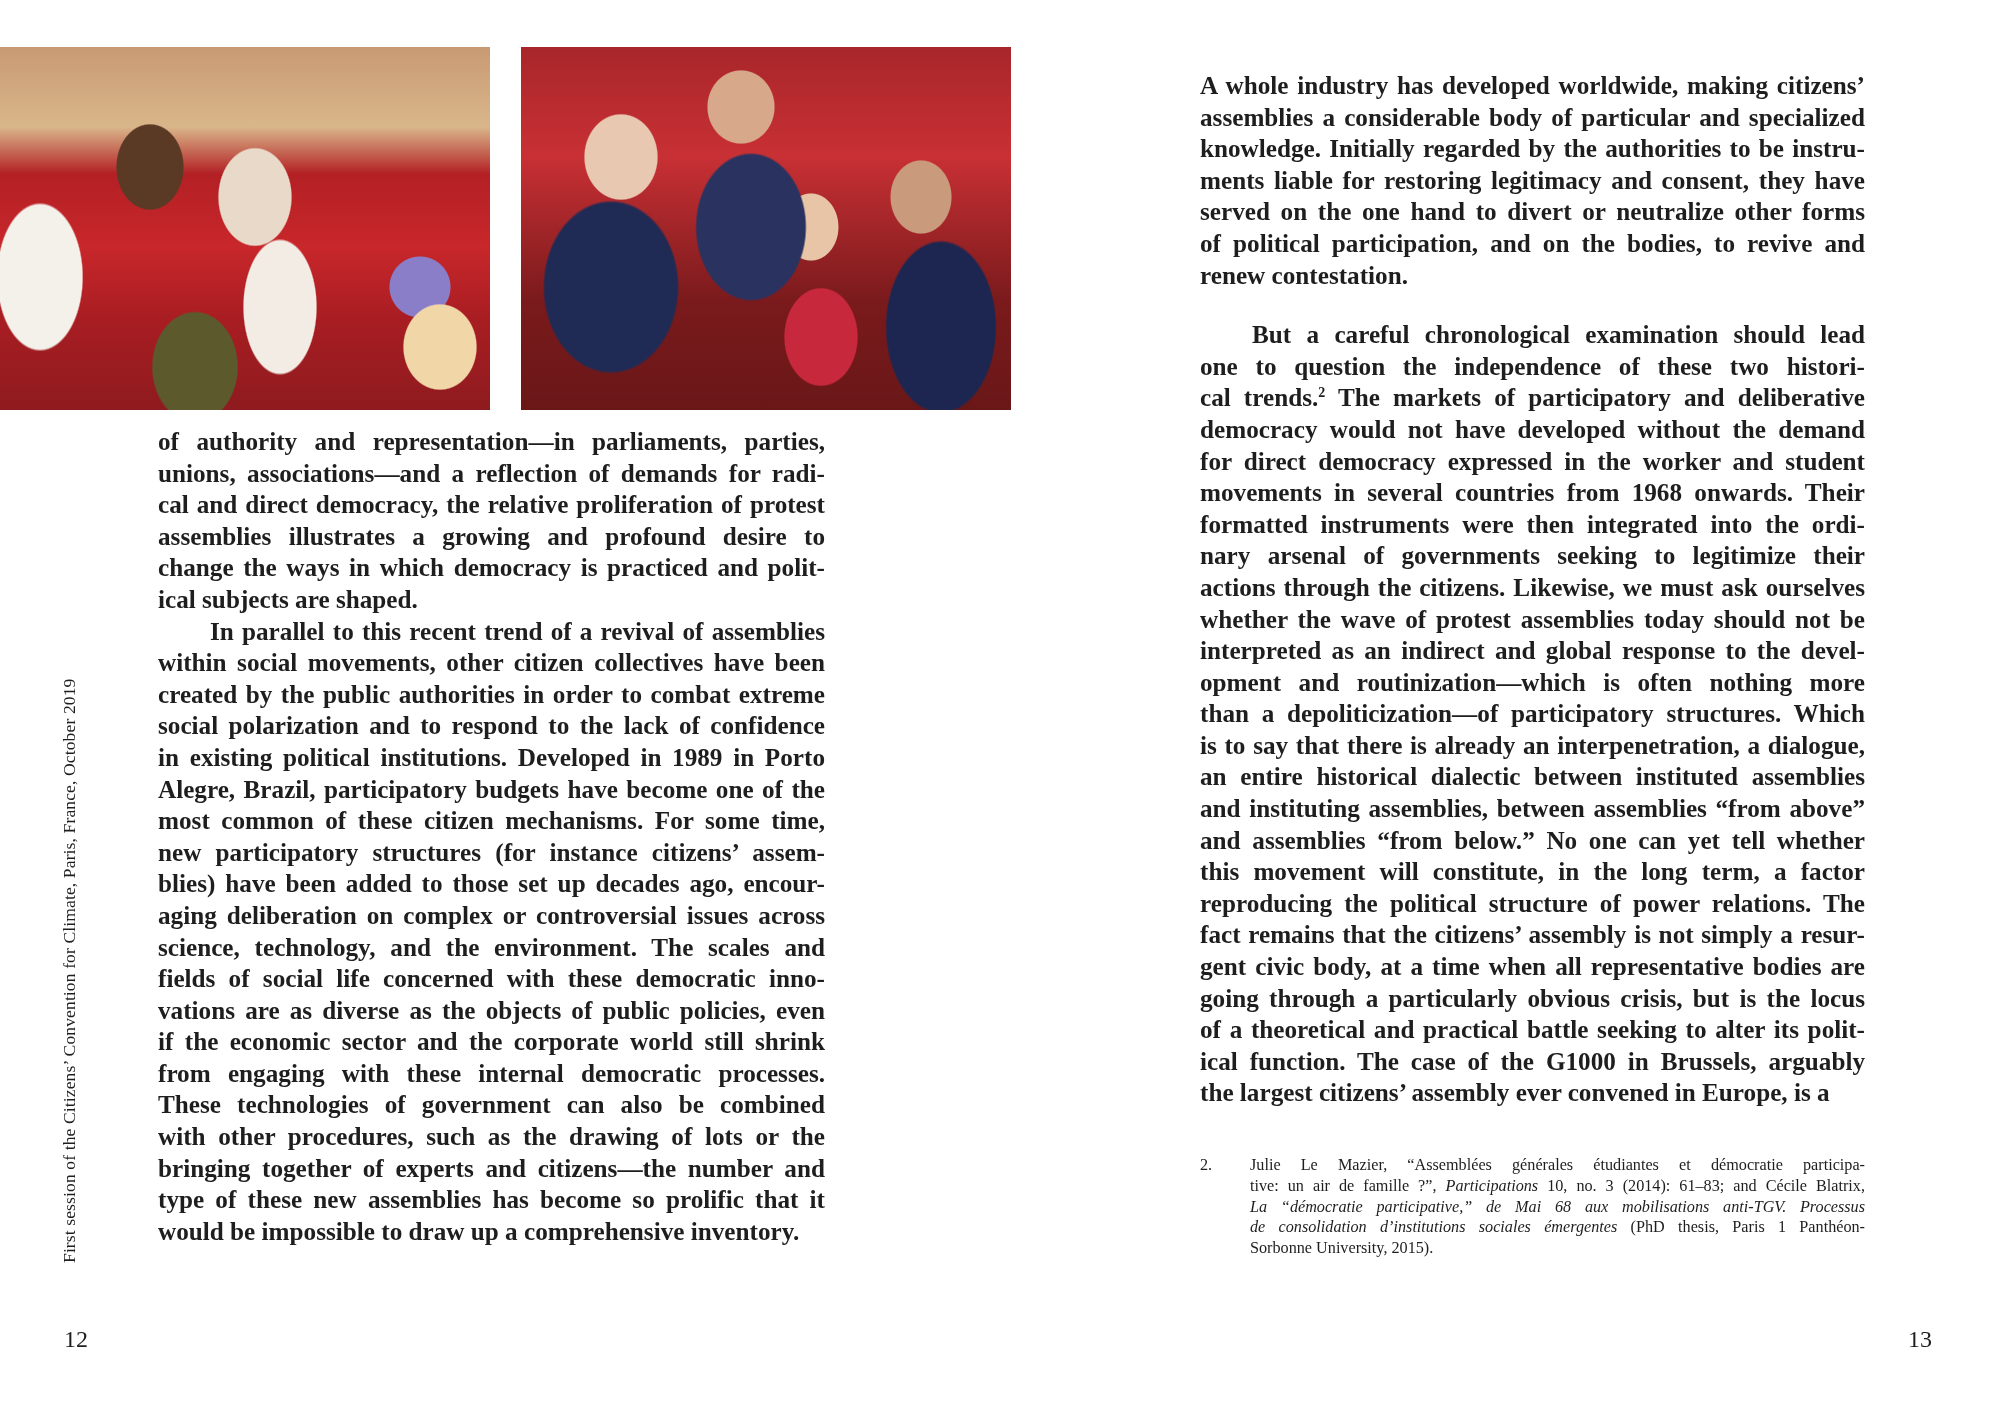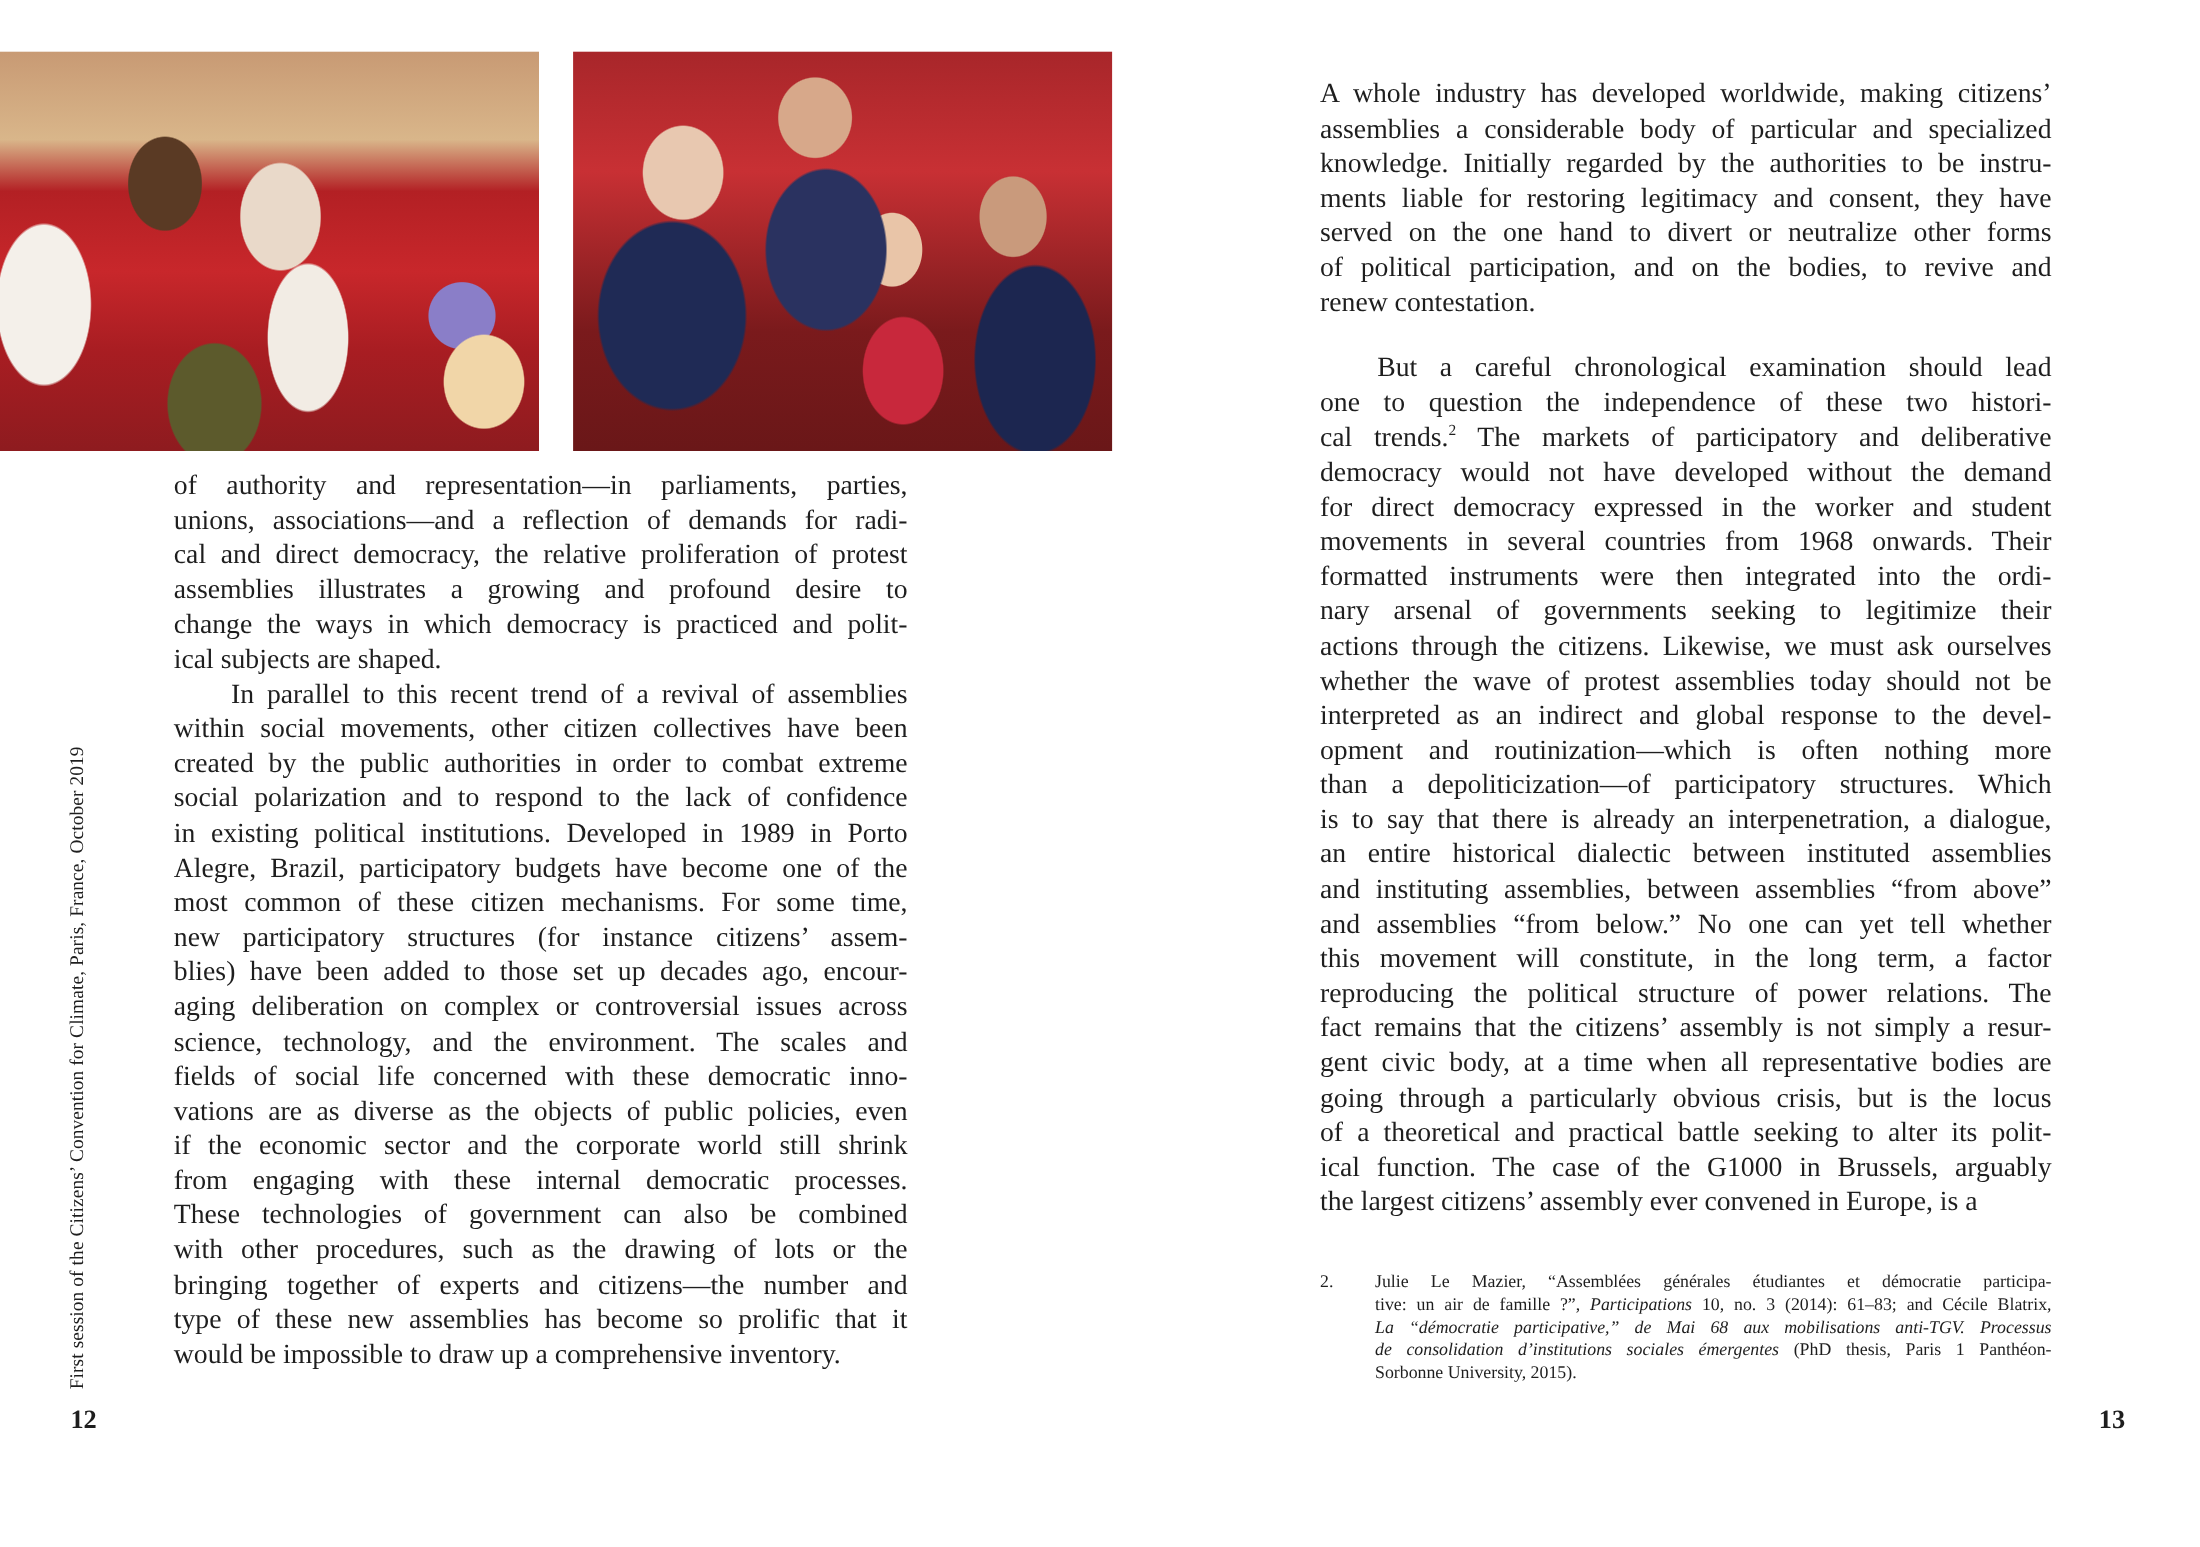--- a/index.html
+++ b/index.html
@@ -23,32 +23,32 @@
       radial-gradient(ellipse 110px 140px at 90px 240px,#1f2a55 0 60%,transparent 62%),
       radial-gradient(ellipse 90px 120px at 230px 180px,#2a3260 0 60%,transparent 62%),
       radial-gradient(ellipse 45px 55px at 290px 180px,#e9c5a8 0 60%,transparent 62%),
       radial-gradient(ellipse 60px 80px at 300px 290px,#c8283c 0 60%,transparent 62%),
       radial-gradient(ellipse 50px 60px at 400px 150px,#c99a7c 0 60%,transparent 62%),
       radial-gradient(ellipse 90px 140px at 420px 280px,#1c2650 0 60%,transparent 62%),
       linear-gradient(180deg,#a8262a 0%,#c83034 30%,#7a1a1c 70%,#6a1718 100%);}
   .col{position:absolute;font-size:25.2px;line-height:31.6px;text-align:justify;}
   #col-left{left:158px;top:426px;width:667px;}
   #col-right{left:1200px;top:70px;width:665px;}
-  .col p{margin:0;}
+  .col p{margin:0;font-weight:bold;}
   .col .line{display:block;text-align:justify;text-align-last:justify;white-space:nowrap;}
   .col .line.last{text-align-last:left;}
   sup{font-size:14px;line-height:0;vertical-align:super;}
   #footnote{position:absolute;left:1200px;top:1155px;width:665px;font-size:16.2px;line-height:20.8px;}
   #footnote .num{position:absolute;left:0;top:0;}
   #footnote .fn-text{margin-left:50px;}
   #footnote .line{display:block;text-align:justify;text-align-last:justify;white-space:nowrap;font-family:Liberation Serif, serif;}
   #footnote .line.last{text-align-last:left;}
   #caption{position:absolute;left:58px;top:1263px;transform-origin:0 0;transform:rotate(-90deg);
     font-size:17.6px;white-space:nowrap;letter-spacing:0.1px;line-height:22px;}
-  .pagenum{position:absolute;top:1278px;font-size:24px;font-weight:bold;}
+  .pagenum{position:absolute;top:1326px;font-size:24px;}
   #pagenum-left{left:64px;}
   #pagenum-right{left:1908px;}
 </style>
 </head>
 <body>
 
 <div id="photo-left" class="photo"></div>
 <div id="photo-right" class="photo"></div>
 
 <div id="caption">First session of the Citizens’ Convention for Climate, Paris, France, October 2019</div>

